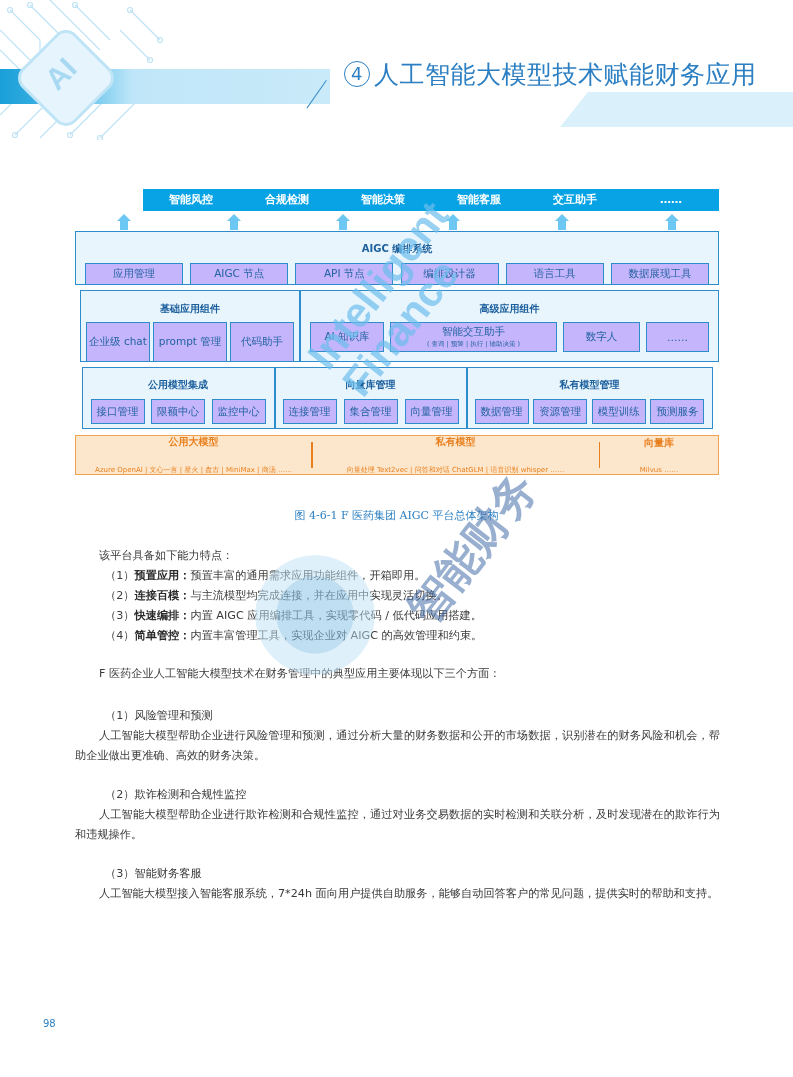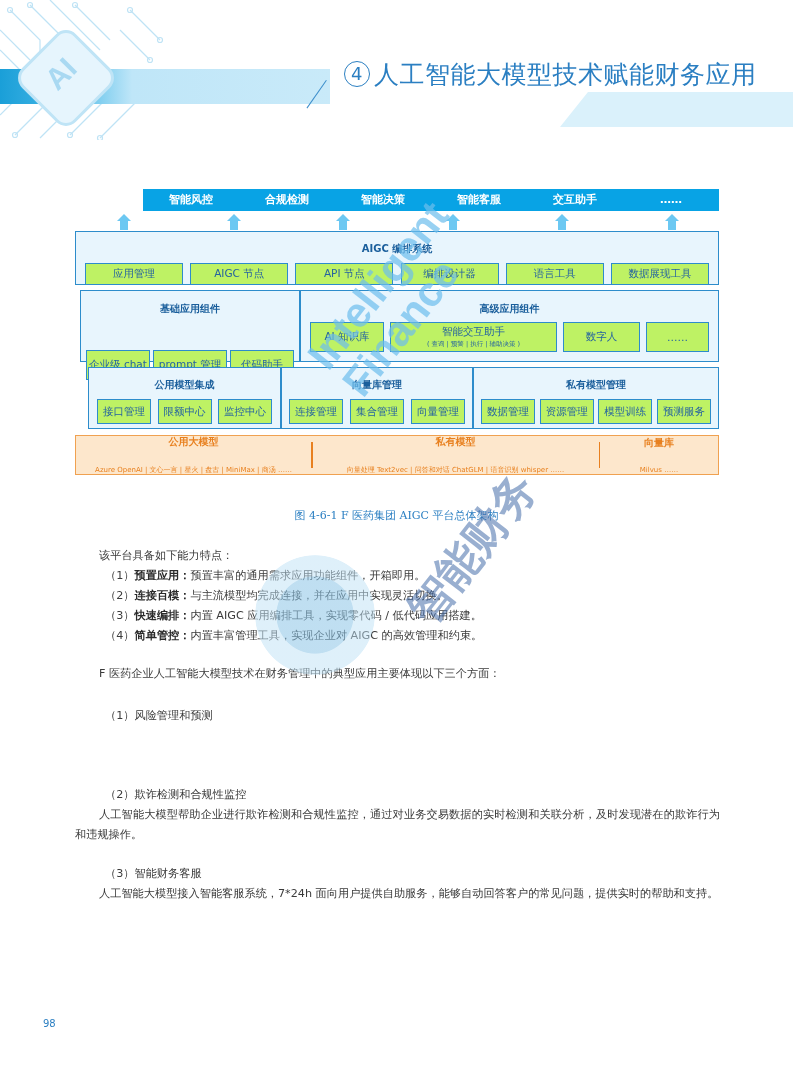--- a/index.html
+++ b/index.html
@@ -24,35 +24,35 @@
   .diag { position: absolute; left: 75px; top: 189px; width: 644px; }
   .apps { display: flex; justify-content: flex-end; }
   .app { width: 96px; height: 22px; background: #08a3e5; color: #fff; font-size: 11px; font-weight: bold; text-align: center; line-height: 22px; }
   .arrows { display: flex; justify-content: space-between; height: 20px; }
   .arrow-slot { width: 96px; position: relative; }
   .arrow-slot .ah { position: absolute; left: 42px; top: 3px; width: 0; height: 0; border-left: 7px solid transparent; border-right: 7px solid transparent; border-bottom: 7px solid #6cc8f2; }
   .arrow-slot .as { position: absolute; left: 45px; top: 10px; width: 8px; height: 9px; background: #6cc8f2; }
 
   .panel { border: 1.2px solid #2d8ccb; background: #e8f5fd; }
   .ptitle { font-size: 10px; font-weight: bold; color: #1b5f9c; text-align: center; }
-  .cell { border: 1.3px solid #2d8ccb; background: #bef264; color: #2563a0; font-size: 10.5px; text-align: center; display: flex; align-items: center; justify-content: center; flex-direction: column; white-space: nowrap; }
+  .cell { border: 1.3px solid #2d8ccb; background: #c4b5fd; color: #2563a0; font-size: 10.5px; text-align: center; display: flex; align-items: center; justify-content: center; flex-direction: column; white-space: nowrap; }
   .orch { height: 54px; padding: 10px 9px 16px 9px; }
   .orch .ptitle { margin-bottom: 7px; }
   .row-cells { display: flex; justify-content: space-between; }
   .orch .cell { width: 98px; height: 22px; }
 
   .row2 { display: flex; justify-content: flex-end; margin-top: 5px; }
   .basic { width: 220px; height: 72px; padding: 11px 5px 0 5px; }
   .adv { width: 419px; height: 72px; padding: 11px 9px 0 9px; }
   .basic .ptitle, .adv .ptitle { margin-bottom: 6px; }
-  .basic .cell { height: 30px; margin-top: 28px; }
+  .basic .cell { height: 40px; }
   .adv .cell { height: 30px; }
   .sub { font-size: 6.5px; color: #2563a0; margin-top: 1px; }
 
-  .row3 { display: flex; justify-content: flex-end; margin-top: 5px; }
+  .row3 { display: flex; justify-content: center; margin-top: 5px; }
   .pm { width: 193px; height: 62px; padding: 10px 8px 0 8px; }
   .pvm { width: 246px; height: 62px; padding: 10px 7px 0 7px; }
   .vm { width: 192px; height: 62px; padding: 10px 7px 0 7px; }
   .pm .ptitle, .pvm .ptitle, .vm .ptitle { margin-bottom: 7px; }
   .row3 .cell { height: 25px; font-size: 10.5px; }
 
   .models { margin-top: 6px; height: 40px; border: 1.5px solid #f0a150; background: #fde7cc; display: flex; align-items: center; }
   .mgrp { display: flex; flex-direction: column; align-items: center; justify-content: center; height: 100%; }
   .mtitle { font-size: 10px; font-weight: bold; color: #e8801f; }
   .mitems { font-size: 7px; color: #e8801f; margin-top: 16px; white-space: nowrap; }
@@ -248,20 +248,21 @@
   <div class="line ind1"><span>（3）</span><span class="b">快速编排：</span><span>内置 AIGC 应用编排工具，实现零代码 / 低代码应用搭建。</span></div>
   <div class="line ind1"><span>（4）</span><span class="b">简单管控：</span><span>内置丰富管理工具，实现企业对 AIGC 的高效管理和约束。</span></div>
 </div>
 
 <div class="txt" style="top:664px">
   <div class="line ind">F 医药企业人工智能大模型技术在财务管理中的典型应用主要体现以下三个方面：</div>
 </div>
 
 <div class="txt" style="top:706px">
   <div class="line ind1">（1）风险管理和预测</div>
+  <div class="para">人工智能大模型帮助企业进行风险管理和预测，通过分析大量的财务数据和公开的市场数据，识别潜在的财务风险和机会，帮助企业做出更准确、高效的财务决策。</div>
 </div>
 
 <div class="txt" style="top:785px">
   <div class="line ind1">（2）欺诈检测和合规性监控</div>
   <div class="para">人工智能大模型帮助企业进行欺诈检测和合规性监控，通过对业务交易数据的实时检测和关联分析，及时发现潜在的欺诈行为和违规操作。</div>
 </div>
 
 <div class="txt" style="top:864px">
   <div class="line ind1">（3）智能财务客服</div>
   <div class="para">人工智能大模型接入智能客服系统，7*24h 面向用户提供自助服务，能够自动回答客户的常见问题，提供实时的帮助和支持。</div>

